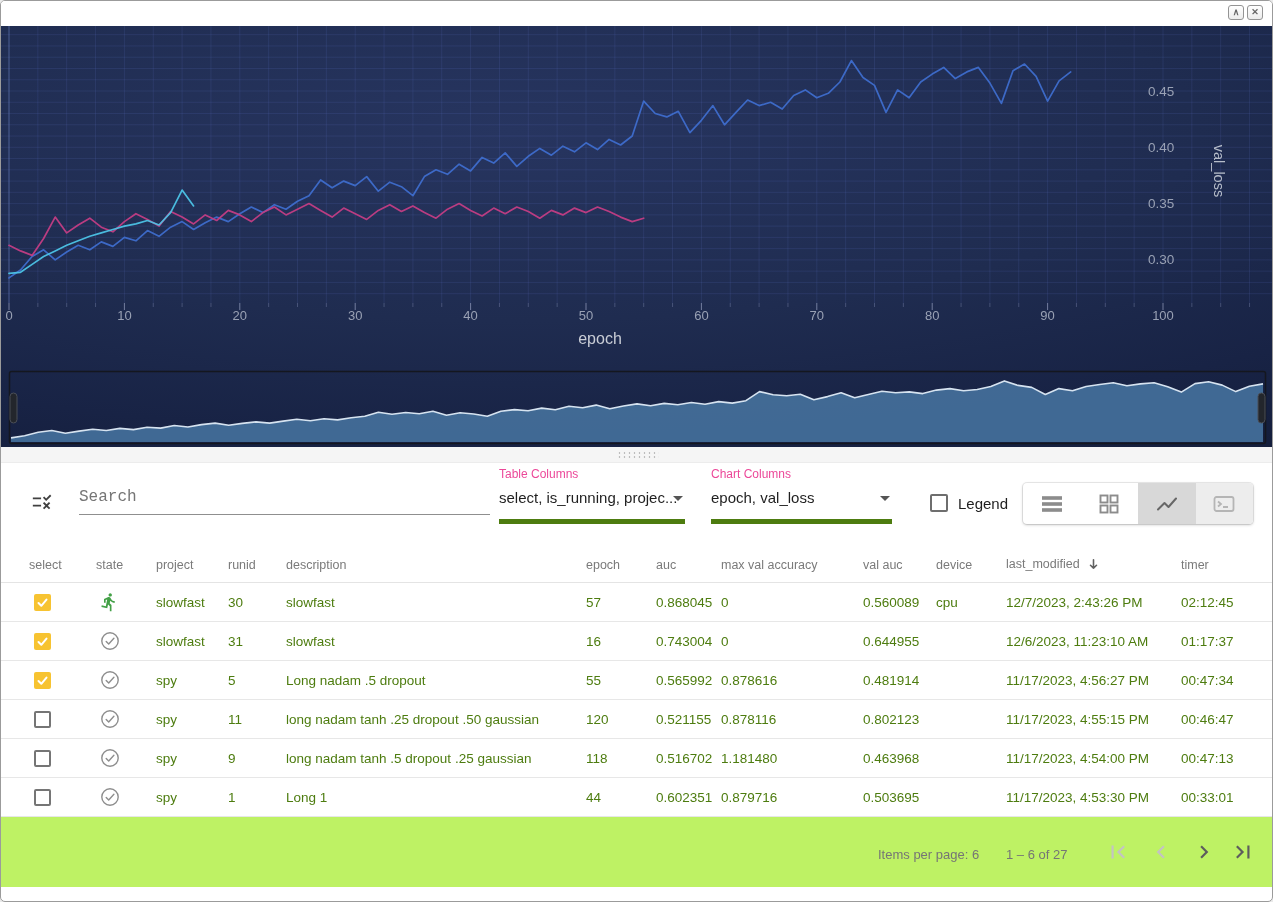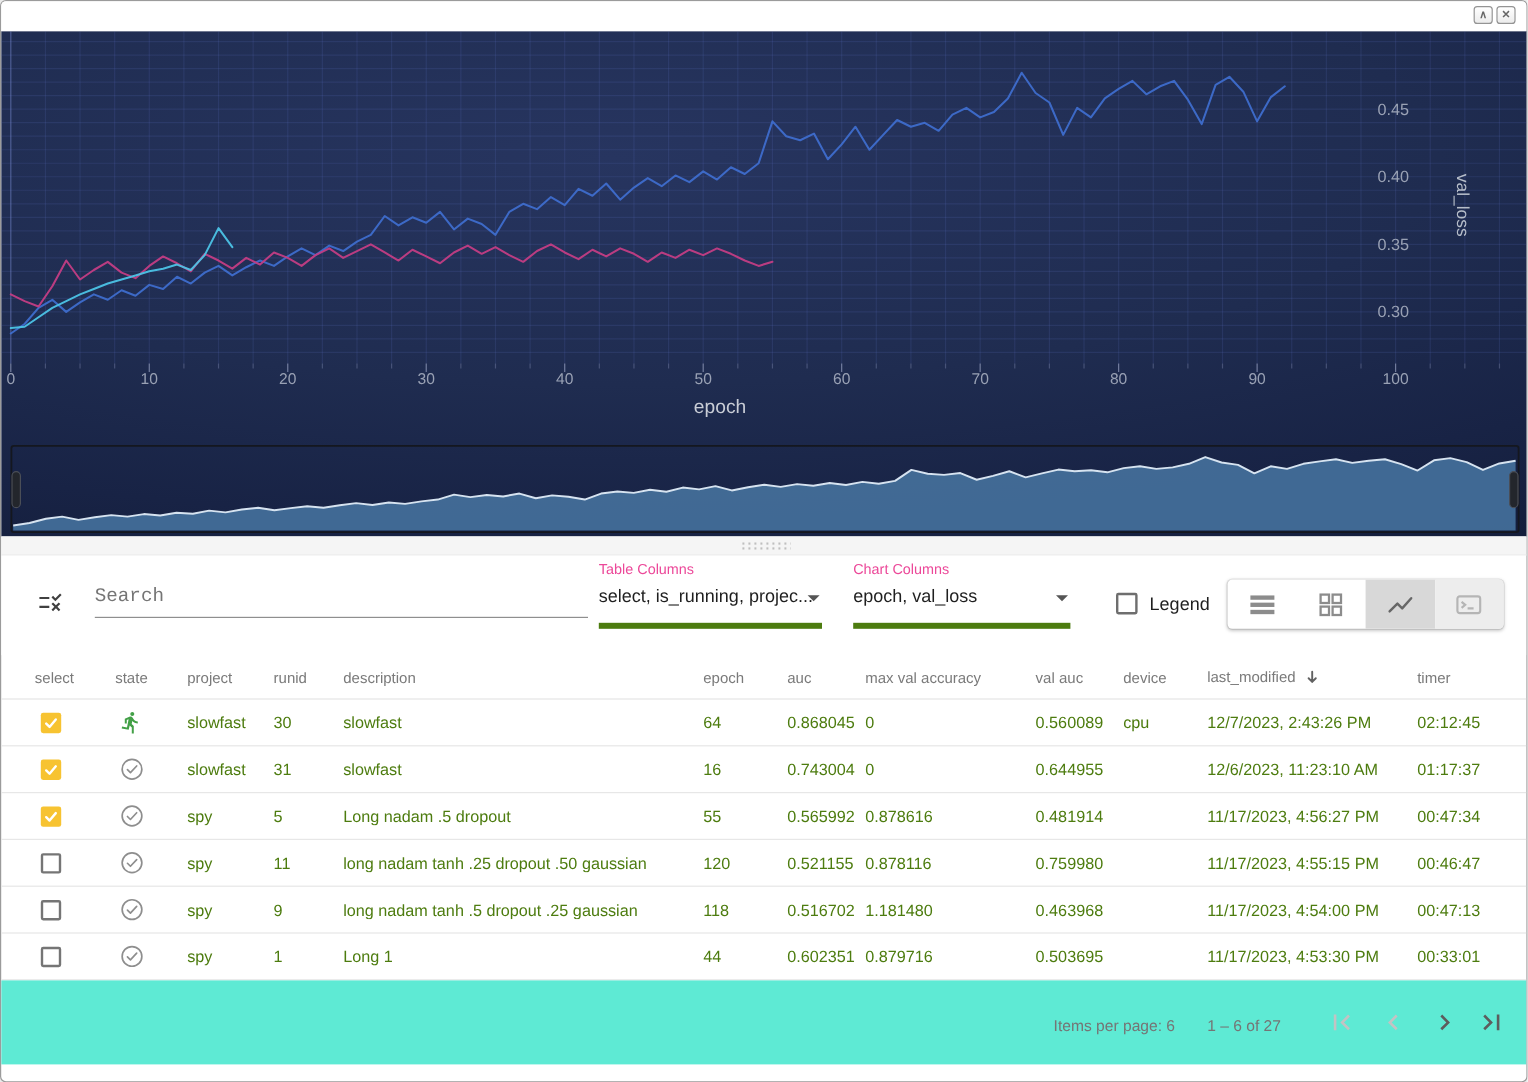--- a/index.html
+++ b/index.html
@@ -54,21 +54,21 @@
   .th{display:flex;align-items:flex-start;gap:6px}
   #table-body{position:absolute;top:582px;left:0;right:0}
   .trow{height:39px;border-bottom:1px solid #e7e7e7;font-size:13.5px;color:#4d7c0f}
   .cb{width:17px;height:17px;border-radius:2px;margin-left:5px}
   .cb.unchecked{border:2px solid #757575;background:#fff}
   .cb.checked{background:#f7c331;display:flex;align-items:center;justify-content:center}
   .state-wrap{margin-left:3px;display:flex;align-items:center}
   .cell{white-space:nowrap;overflow:hidden;text-overflow:ellipsis;padding-right:8px}
 
   
-  .footer{position:absolute;top:816px;left:0;right:0;height:70px;background:#5eead4;font-size:13px;color:#757575}
+  .footer{position:absolute;top:816px;left:0;right:0;height:70px;background:#bef264;font-size:13px;color:#757575}
   .ipp{position:absolute;left:877px;top:30px}
   .range{position:absolute;left:1005px;top:30px}
   .pg{position:absolute;top:22px;width:26px;height:26px;display:flex;align-items:center;justify-content:center}
   .pg.first{left:1104px}.pg.prev{left:1147px}.pg.next{left:1190px}.pg.last{left:1229px}
 </style>
 </head>
 <body>
 
 <div class="window">
 
@@ -338,21 +338,21 @@
           </div>
         </div>
         <div class="state-wrap">
           <svg width="20" height="20" viewBox="0 0 24 24">
             <path fill="#43a047" d="M13.49 5.48c1.1 0 2-.9 2-2s-.9-2-2-2-2 .9-2 2 .9 2 2 2zm-3.6 13.9l1-4.4 2.1 2v6h2v-7.5l-2.1-2 .6-3c1.3 1.5 3.3 2.5 5.5 2.5v-2c-1.9 0-3.5-1-4.3-2.4l-1-1.6c-.4-.6-1-1-1.7-1-.3 0-.5.1-.8.1l-5.2 2.2v4.7h2v-3.4l1.8-.7-1.6 8.1-4.9-1-.4 2 7 1.4z"></path>
           </svg>
         </div>
         <div class="cell">slowfast</div>
         <div class="cell">30</div>
         <div class="cell">slowfast</div>
-        <div class="cell">64</div>
+        <div class="cell">57</div>
         <div class="cell">0.868045</div>
         <div class="cell">0</div>
         <div class="cell">0.560089</div>
         <div class="cell">cpu</div>
         <div class="cell">12/7/2023, 2:43:26 PM</div>
         <div class="cell">02:12:45</div>
       </div>
       <div class="trow">
         <div>
           <div class="cb checked">
@@ -412,21 +412,21 @@
             <circle cx="11" cy="11" r="8.2" fill="none" stroke="#8e8e8e" stroke-width="1.4"></circle>
             <path d="M7.2 11.4 l2.5 2.5 L14.9 8.3" fill="none" stroke="#8e8e8e" stroke-width="1.4" stroke-linecap="round" stroke-linejoin="round"></path>
           </svg>
         </div>
         <div class="cell">spy</div>
         <div class="cell">11</div>
         <div class="cell">long nadam tanh .25 dropout .50 gaussian</div>
         <div class="cell">120</div>
         <div class="cell">0.521155</div>
         <div class="cell">0.878116</div>
-        <div class="cell">0.759980</div>
+        <div class="cell">0.802123</div>
         <div class="cell"></div>
         <div class="cell">11/17/2023, 4:55:15 PM</div>
         <div class="cell">00:46:47</div>
       </div>
       <div class="trow">
         <div>
           <div class="cb unchecked"></div>
         </div>
         <div class="state-wrap">
           <svg width="22" height="22" viewBox="0 0 22 22">

